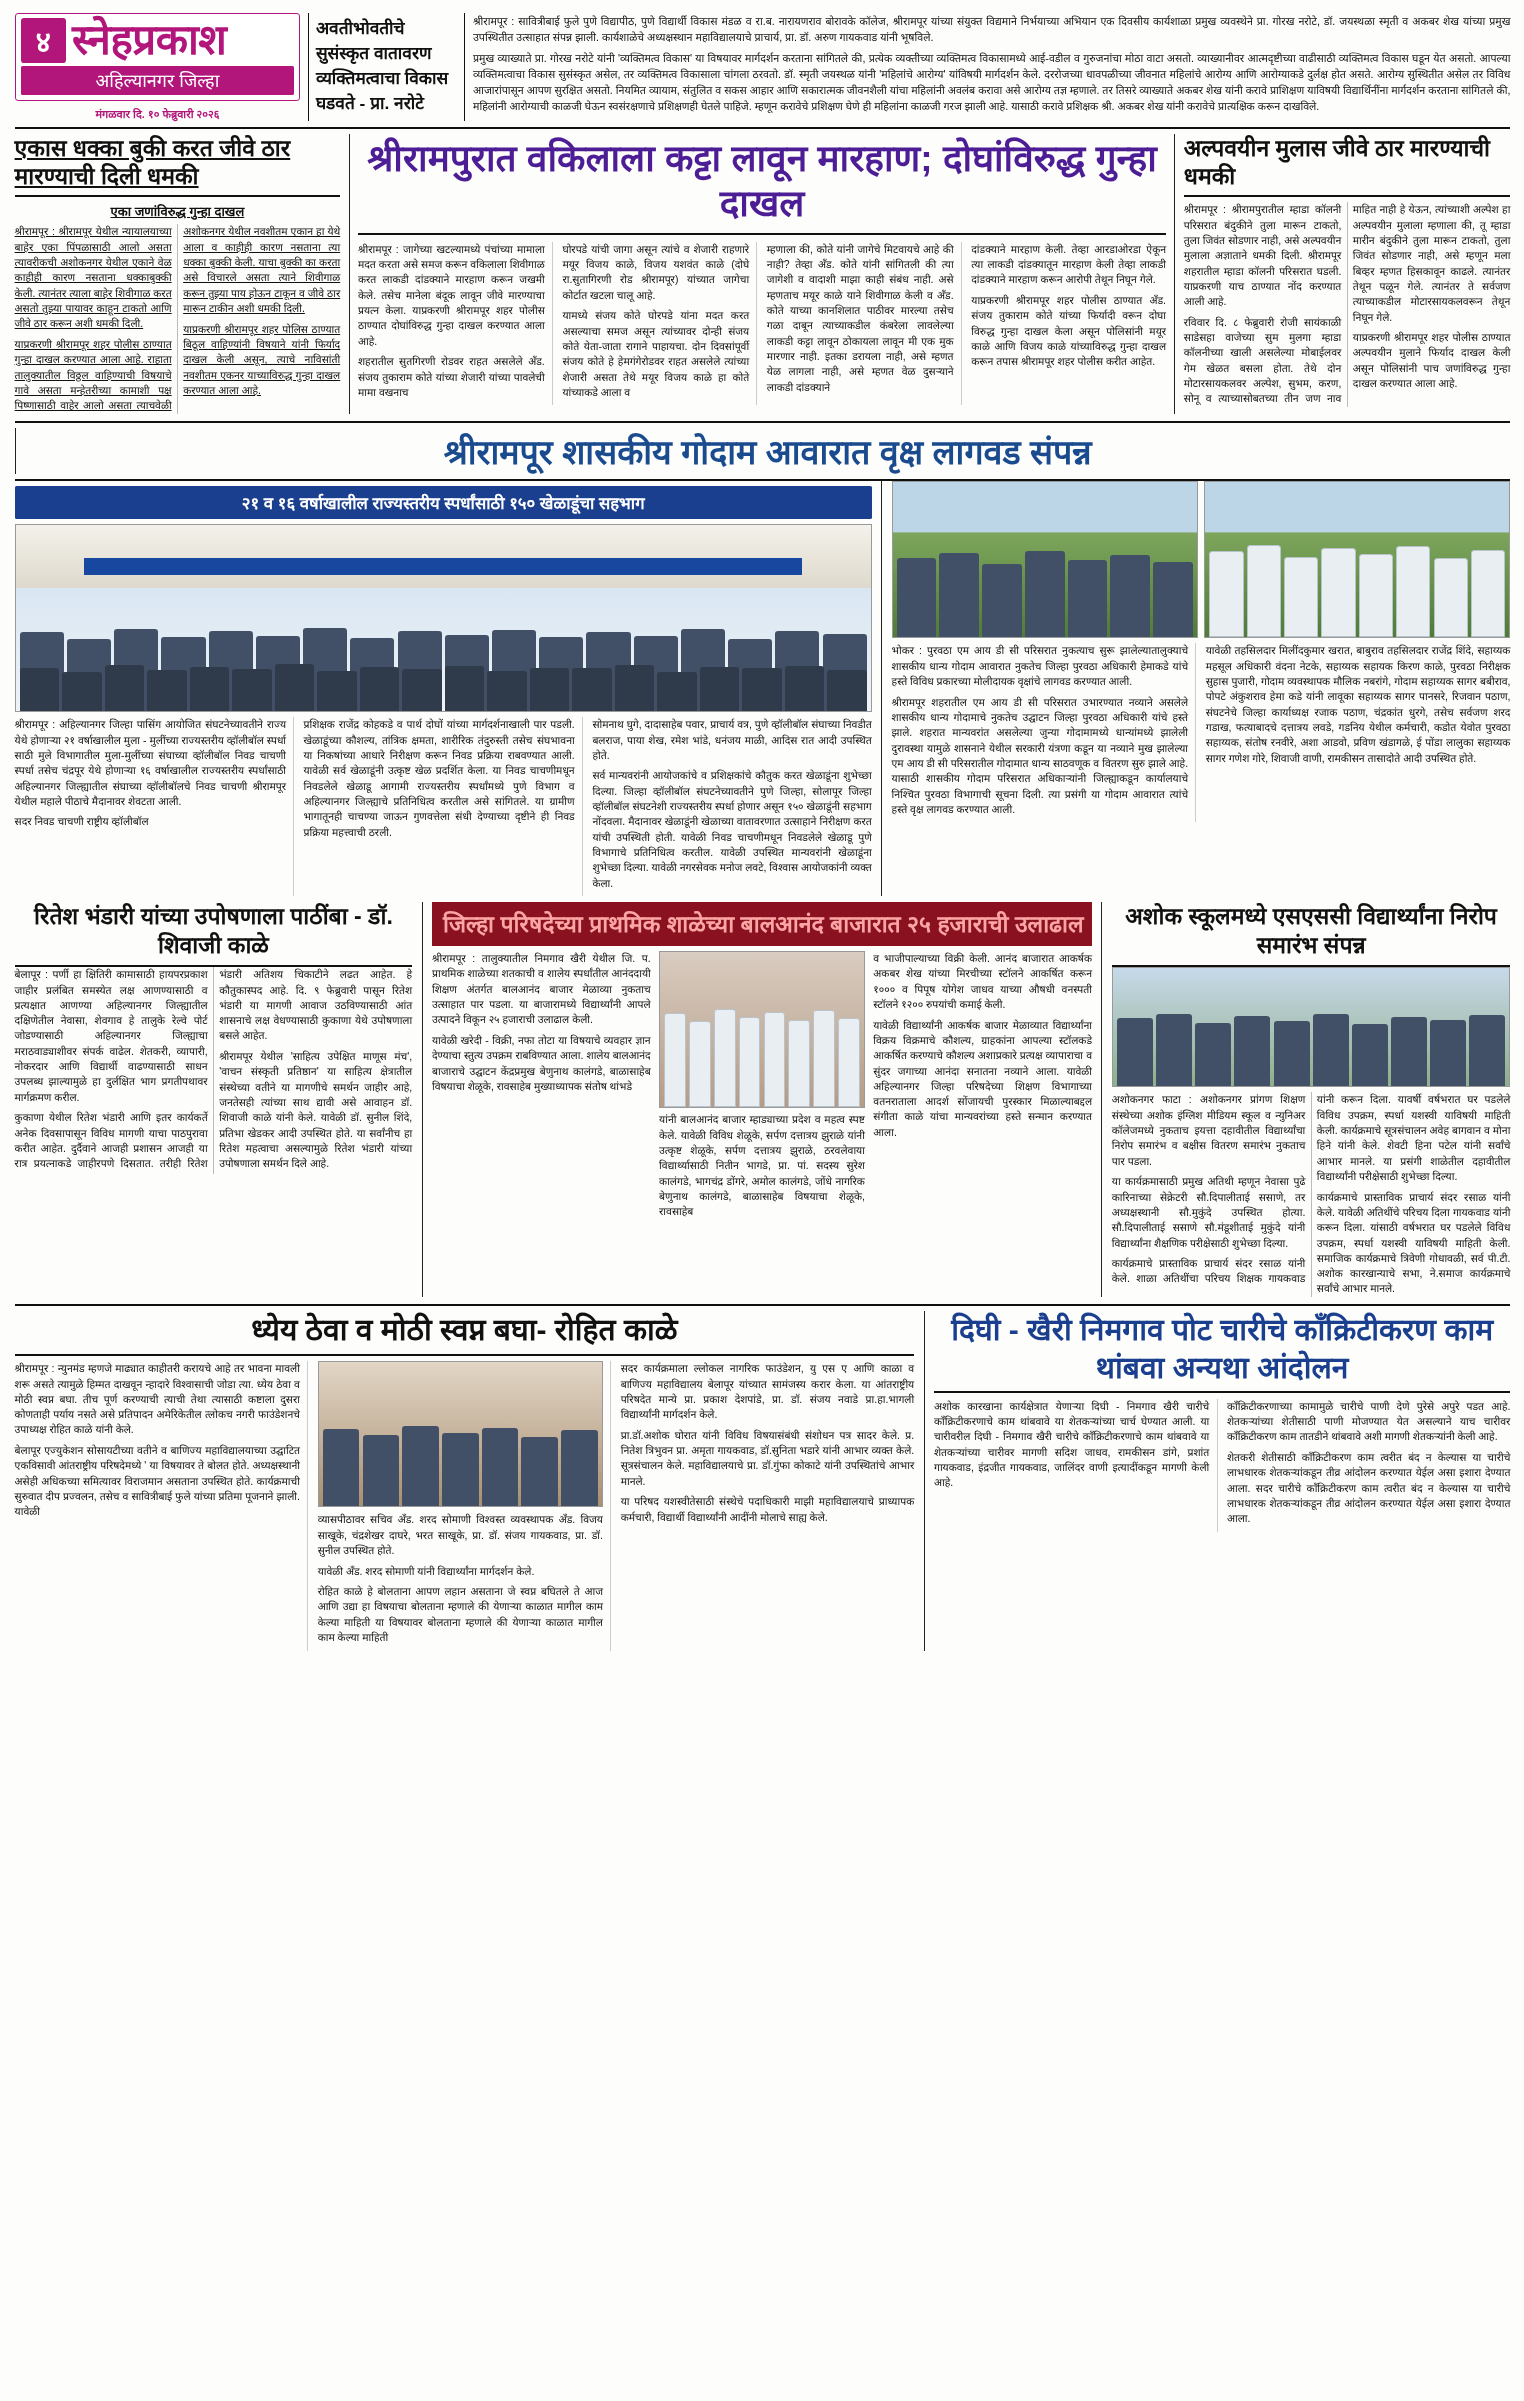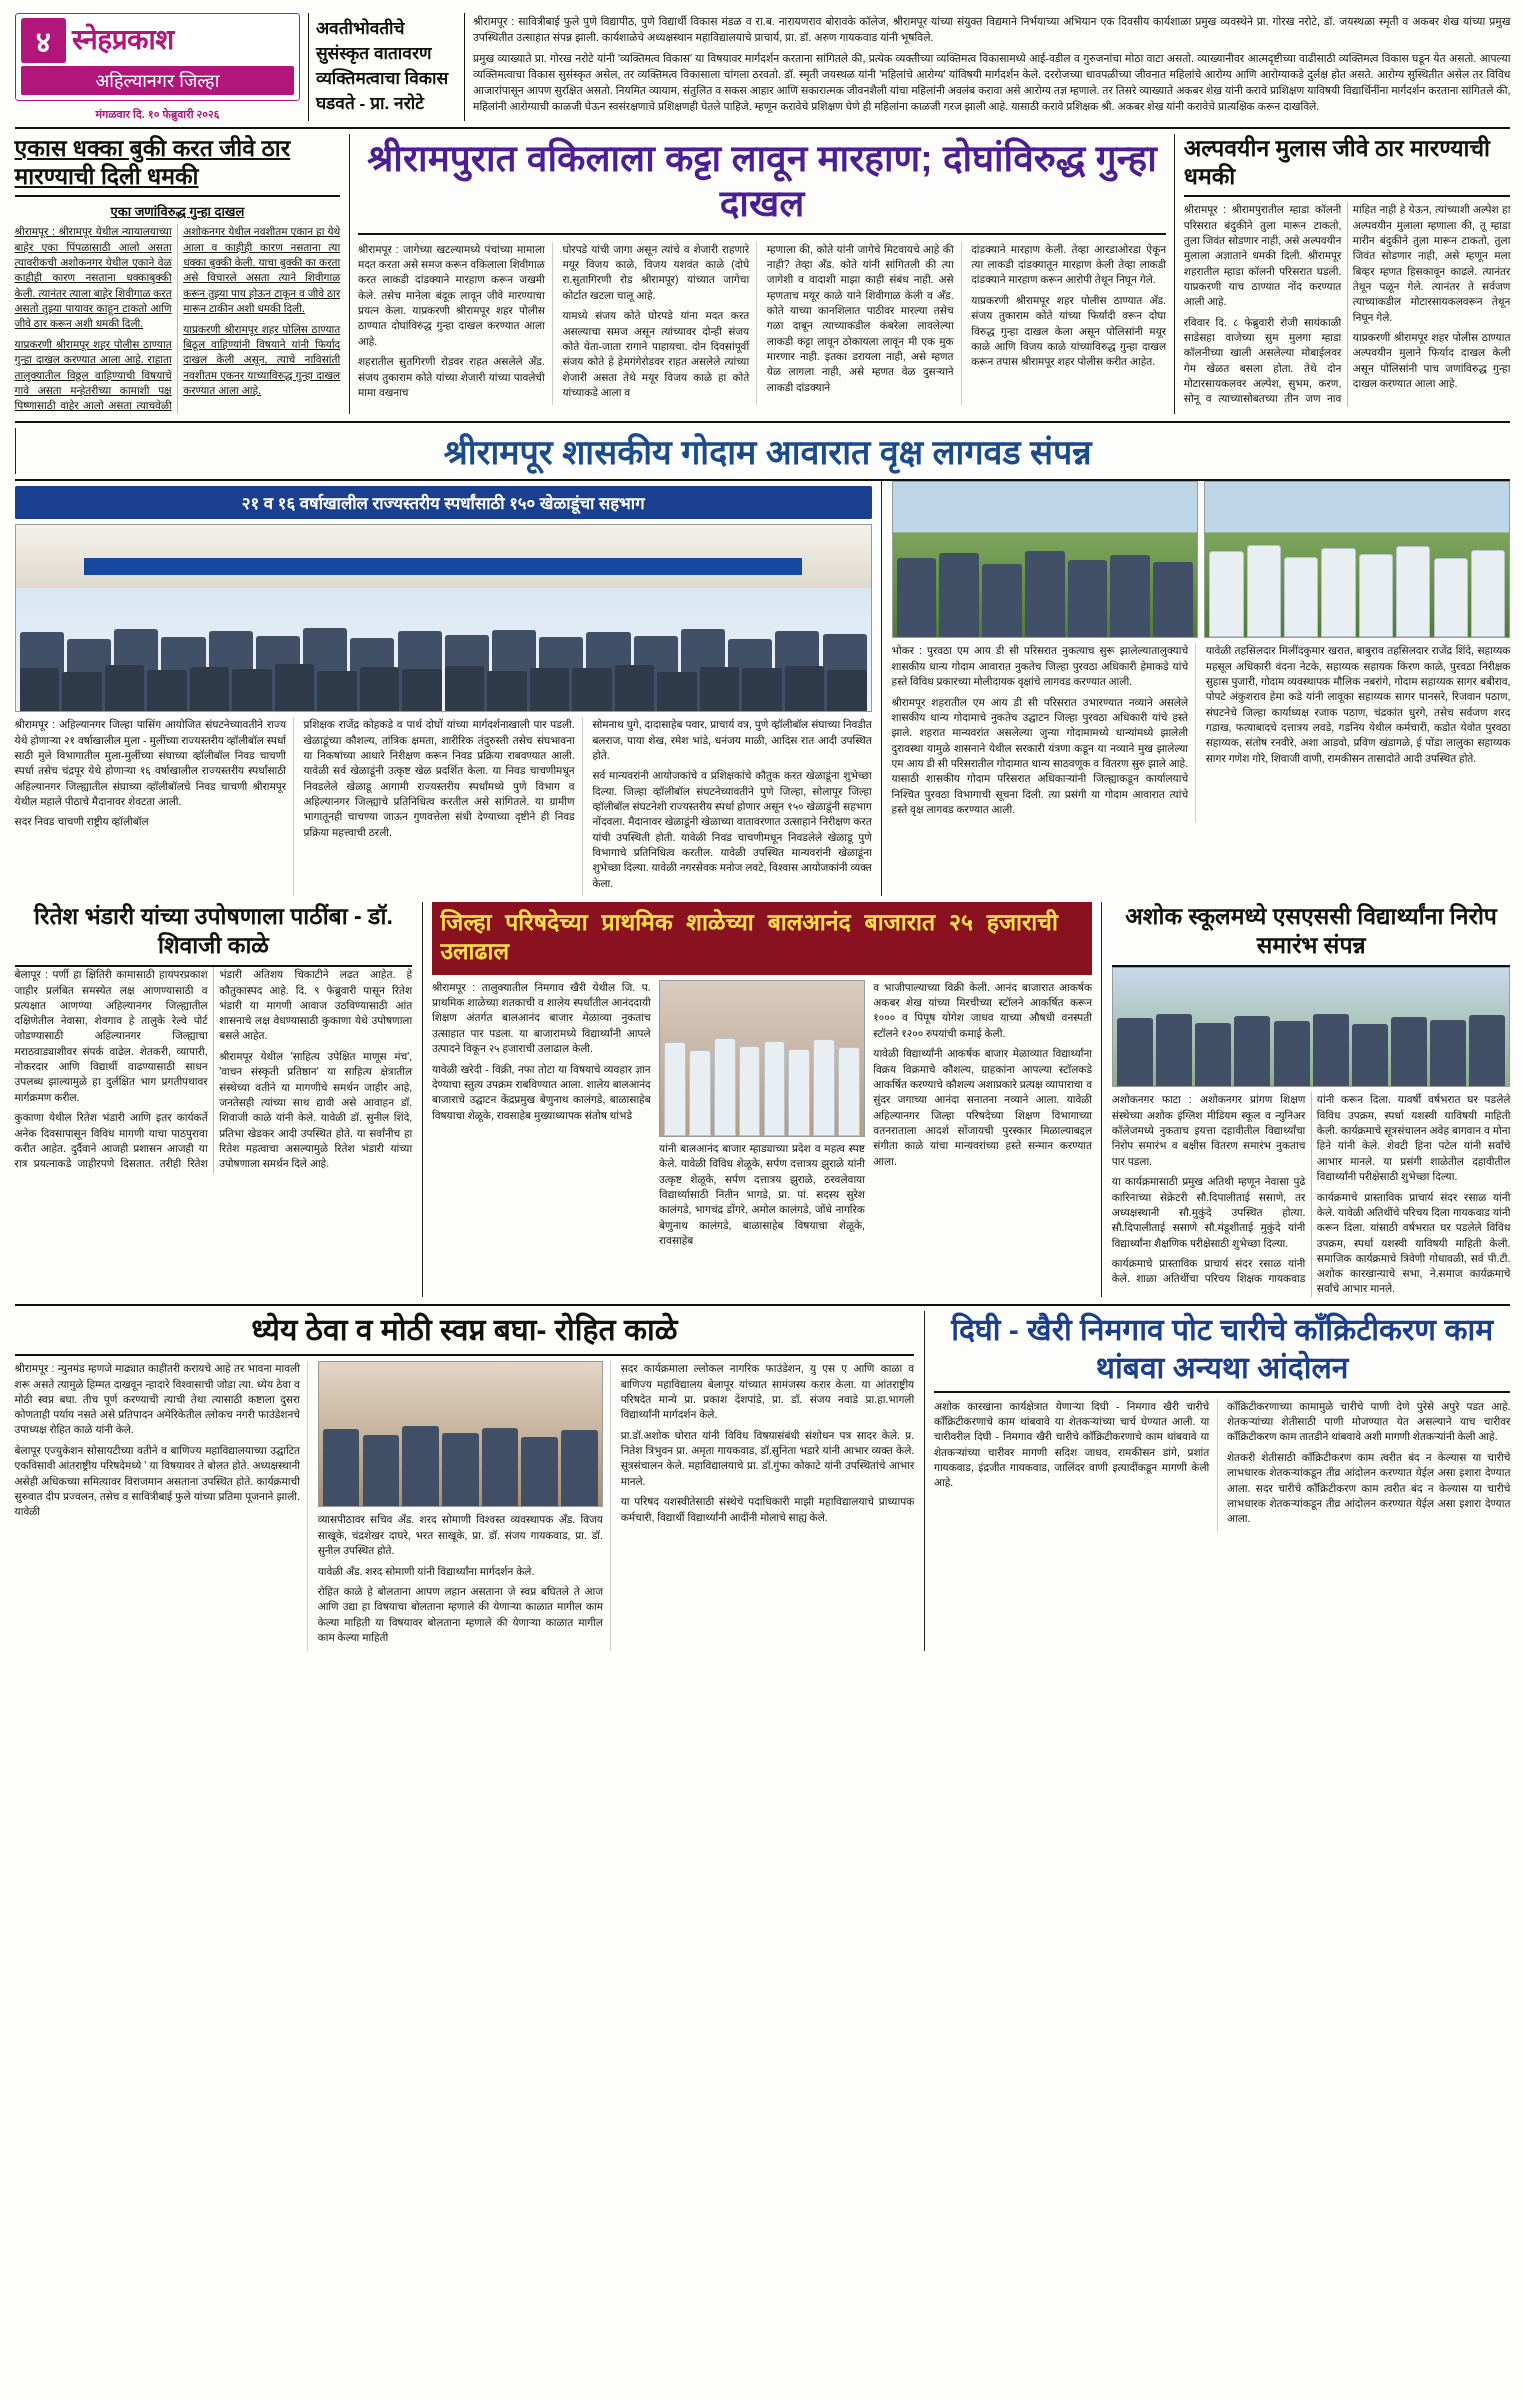--- a/index.html
+++ b/index.html
@@ -50,21 +50,21 @@
   .logo-badge {
     width: 45px; height: 45px;
     background: #b2167b;
     color: #fff;
     border-radius: 3.1px;
     display: flex; align-items: center; justify-content: center;
     font-size: 29px; font-weight: bold;
     flex: 0 0 45px;
   }
   .logo-title {
-    font-size: 28px;
+    font-size: 42px;
     font-weight: bold;
     color: #b2167b;
     line-height: 1.0;
     letter-spacing: -0.5px;
   }
   .logo-sub {
     background: #b2167b;
     color: #fff;
     font-size: 18px;
     text-align: center;
@@ -203,27 +203,26 @@
   .banner-in { position:absolute; left:8%; right:8%; top:18%; height:9%; background:#17479e; }
 
   
   .three-up { display:flex; gap:0; margin-top:6.3px; }
   .tu { padding: 0 9.4px; }
   .tu.a { width: 408px; flex:0 0 408px; padding-left:0; border-right:1.6px solid #222; }
   .tu.b { flex: 1 1 auto; border-right:1.6px solid #222; }
   .tu.c { width: 408px; flex:0 0 408px; padding-right:0; }
   .hl-box {
     background: #8a1220;
-    color: #fde047;
+    color: #fca5a5;
     font-size: 23px;
     font-weight: bold;
     line-height: 1.25;
     padding: 7.3px 8.4px;
-    text-align: left;
-    font-family: Liberation Mono, monospace;
+    text-align: right;
   }
   .hl-plain {
     font-size: 23px;
     font-weight: bold;
     line-height: 1.25;
     text-align: center;
     border-bottom: 2.1px solid #111;
     padding-bottom: 5.2px;
   }
 

